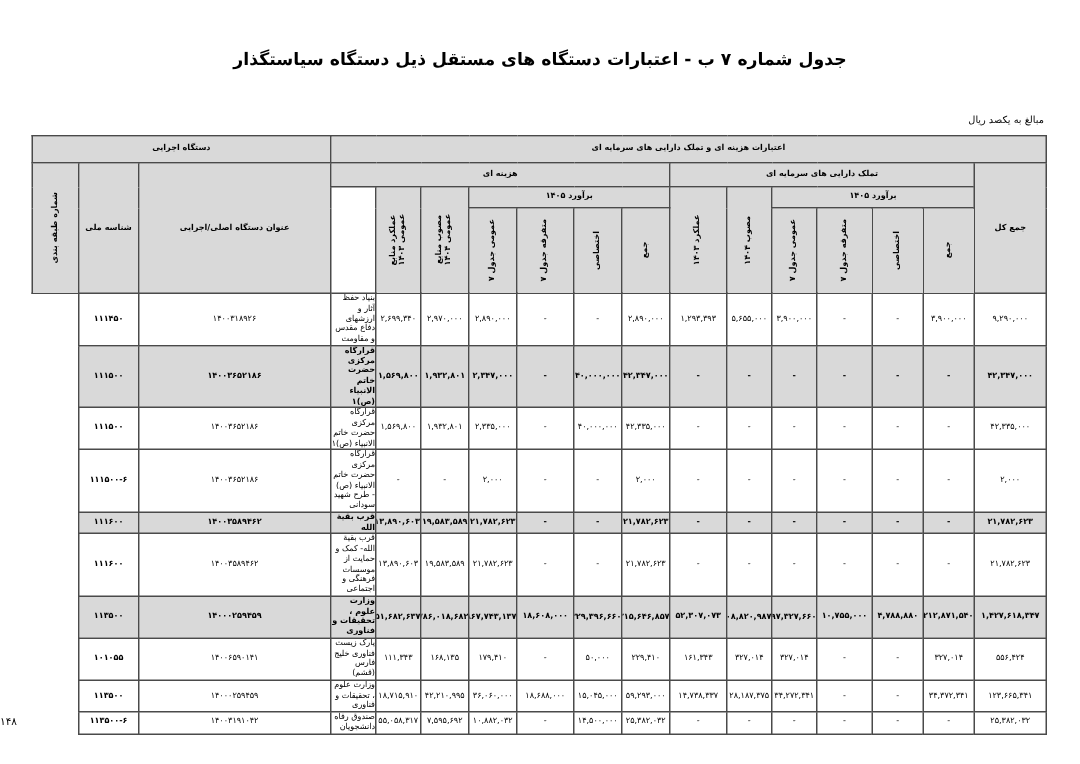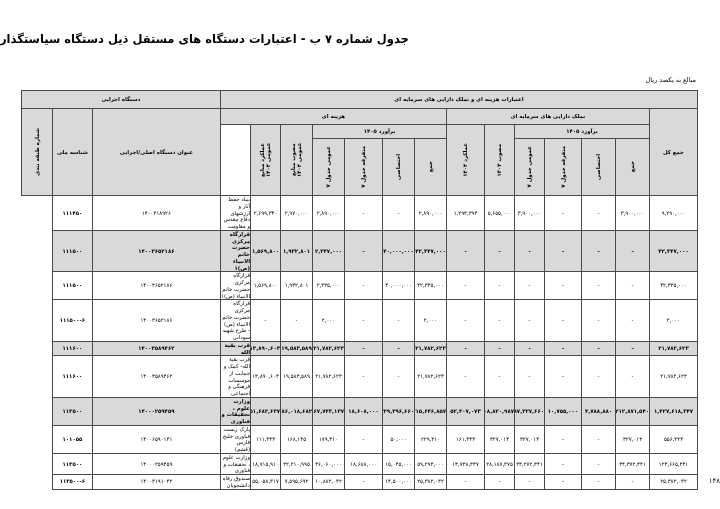--- a/index.html
+++ b/index.html
@@ -18,21 +18,21 @@
 
   .page {
     position: relative;
     width: 720px;
     height: 509px;
     box-sizing: border-box;
     padding: 0;
   }
 
   .doc-title {
-    text-align: left;
+    text-align: center;
     font-size: 11.5px;
     font-weight: bold;
     letter-spacing: 0.1px;
     margin: 0;
     padding-top: 32px;
     color: #000;
   }
 
   .subtitle {
     position: absolute;
@@ -147,24 +147,23 @@
   }
   tr.shaded td.name {
     font-weight: bold;
   }
 
   .page-number {
     position: absolute;
     bottom: 24px;
     left: 0;
     right: 0;
-    text-align: right;
+    text-align: left;
     font-size: 7px;
     color: #000;
-    margin-left: 48px;
   }
 </style>
 </head>
 <body>
 
 <div class="page">
 
   <h1 class="doc-title">جدول شماره ۷ ب - اعتبارات دستگاه های مستقل ذیل دستگاه سیاستگذار</h1>
 
   <div class="subtitle">مبالغ به یکصد ریال</div>

